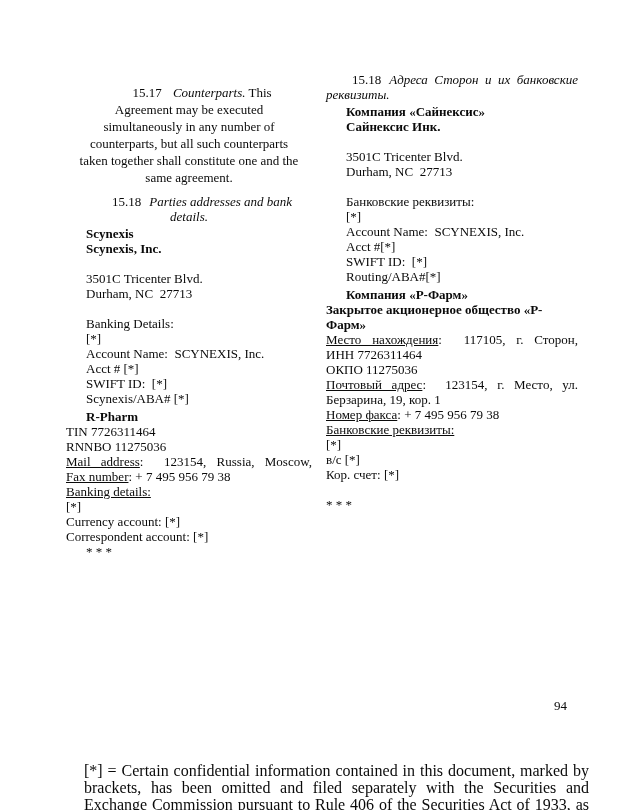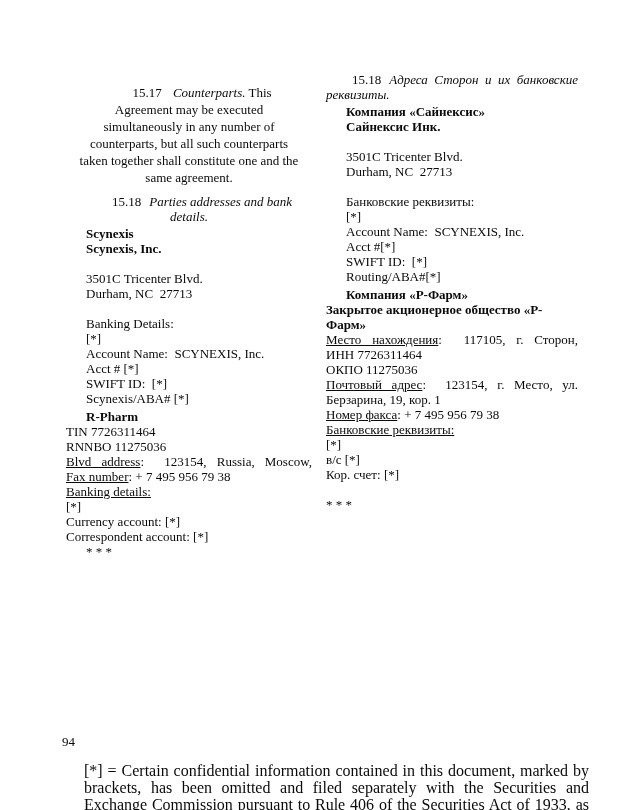--- a/index.html
+++ b/index.html
@@ -39,24 +39,24 @@
   .i { font-style: italic; }
   .u { text-decoration: underline; }
 
   
   .jl { text-align: justify; text-align-last: justify; }
 
   .rpharm { margin-top: 3px; }
 
   .page-number {
     position: absolute;
-    top: 734px;
+    top: 698px;
     left: 62px;
     width: 505px;
-    text-align: left;
+    text-align: right;
   }
   .footnote {
     position: absolute;
     top: 744px;
     left: 66px;
     width: 505px;
     margin: 18px;
     font-size: 16px;
     line-height: 17px;
     text-align: justify;
@@ -94,21 +94,21 @@
         <div class="line inset">Account Name:  SCYNEXIS, Inc.</div>
         <div class="line inset">Acct # [*]</div>
         <div class="line inset">SWIFT ID:  [*]</div>
         <div class="line inset">Scynexis/ABA# [*]</div>
       </div>
 
       <div class="rpharm">
         <div class="line b inset">R-Pharm</div>
         <div class="line">TIN 7726311464</div>
         <div class="line">RNNBO 11275036</div>
-        <div class="line jl"><span class="u">Blvd address</span><span>:  123154, Russia, Moscow,</span></div>
+        <div class="line jl"><span class="u">Mail address</span><span>:  123154, Russia, Moscow,</span></div>
         <div class="line"><span class="u">Fax number</span><span>: + 7 495 956 79 38</span></div>
         <div class="line"><span class="u">Banking details:</span></div>
         <div class="line">[*]</div>
         <div class="line">Currency account: [*]</div>
         <div class="line">Correspondent account: [*]</div>
         <div class="line inset">* * *</div>
       </div>
     </div>
 
     <div class="col col-right">

